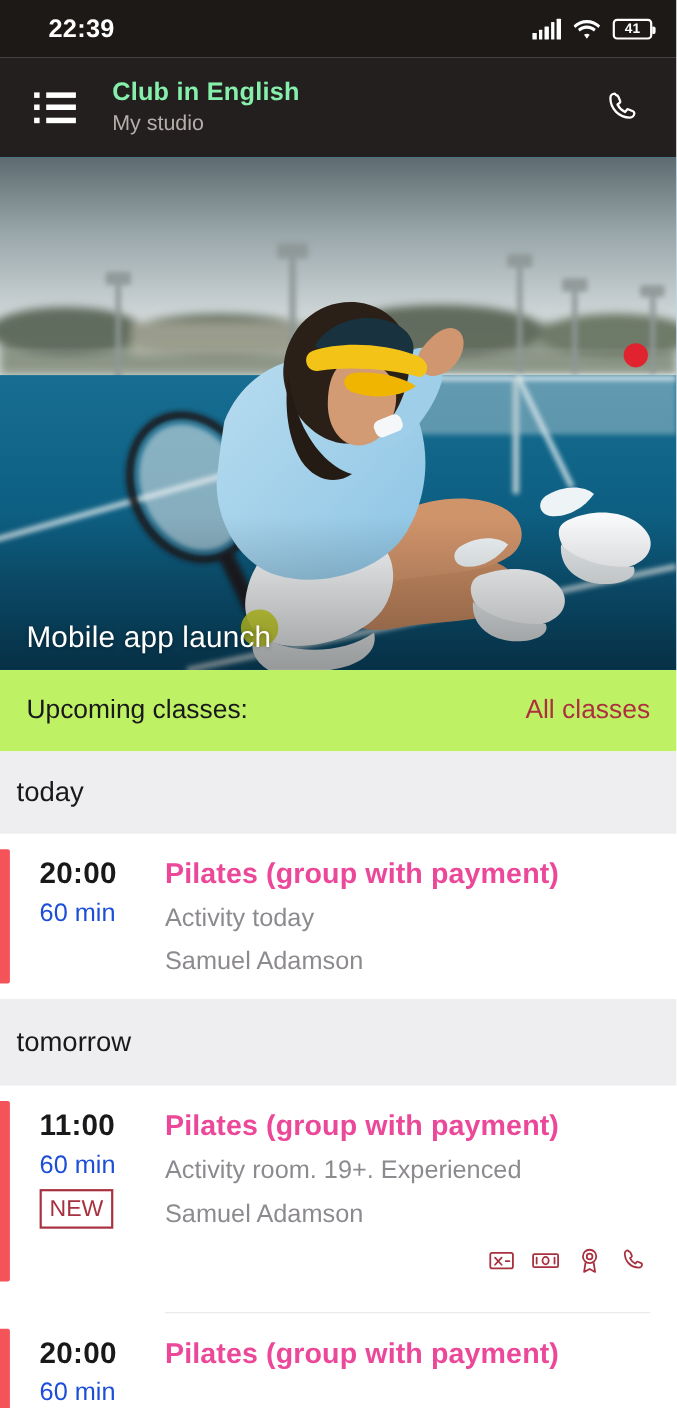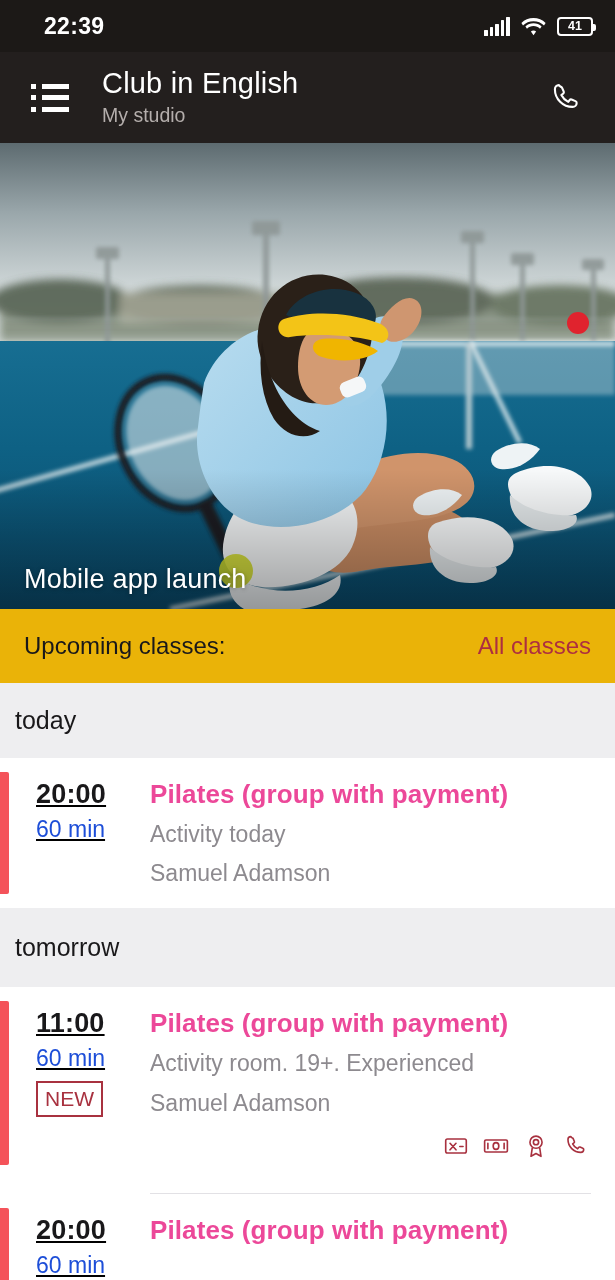--- a/index.html
+++ b/index.html
@@ -59,21 +59,21 @@
     display:flex; align-items:center; justify-content:center;
     flex:0 0 auto;
     cursor:pointer;
   }
   .listicon{ width:38px; height:28px; display:flex; flex-direction:column; justify-content:space-between; }
   .listicon .row{ display:flex; align-items:center; gap:6px; }
   .listicon .row .dot{ width:5px; height:5px; background:#ffffff; }
   .listicon .row .ln{ flex:1; height:5px; background:#ffffff; }
 
   .titles{ flex:1; margin-left:26px; display:flex; flex-direction:column; justify-content:center; }
-  .title{ color:#ffffff; font-size:29px; line-height:1.18; font-weight:400; letter-spacing:.2px; }
+  .title{ color:#86efac; font-size:23px; line-height:1.18; font-weight:700; letter-spacing:.2px; }
   .subtitle{ color:#b4aeac; font-size:19.5px; line-height:1.3; margin-top:3px; }
 
   .call-btn{ width:54px; height:54px; display:flex; align-items:center; justify-content:center; cursor:pointer; flex:0 0 auto; }
 
   
   .hero{
     position:relative;
     height:466px;
     overflow:hidden;
     background:#0d5f86;
@@ -93,21 +93,21 @@
     position:absolute;
     top:169px; right:26px;
     width:22px; height:22px;
     border-radius:50%;
     background:#e0232e;
     cursor:pointer;
   }
 
   
   .upcoming{
-    background:#eab308;
+    background:#bef264;
     height:74px;
     display:flex; align-items:center; justify-content:space-between;
     padding:12px 24px;
   }
   .upcoming-label{ font-size:24px; color:#19181a; }
   .all-classes{ font-size:24px; color:#ad2f40; cursor:pointer; }
 
   .day-header{
     background:#eeeef0;
     font-size:25px;
@@ -125,21 +125,21 @@
     position:relative;
     padding:22px 24px 20px 24px;
   }
   .card-accent{
     position:absolute;
     left:0; top:14px; bottom:14px;
     width:9px;
     background:#f4535a;
     border-radius:0 2px 2px 0;
   }
-  .card-left{ width:126px; flex:0 0 auto; padding-left:12px;text-decoration:underline; }
+  .card-left{ width:126px; flex:0 0 auto; padding-left:12px; }
   .c-time{ font-size:27px; font-weight:bold; color:#19181a; line-height:1.1; letter-spacing:.2px; }
   .c-dur{ font-size:23px; color:#1d4ed8; margin-top:7px; line-height:1.1; }
   .new-badge{
     display:inline-block;
     margin-top:10px;
     border:2px solid #a8313f;
     color:#a8313f;
     font-size:21px;
     line-height:1;
     padding:5px 7px 6px 7px;

